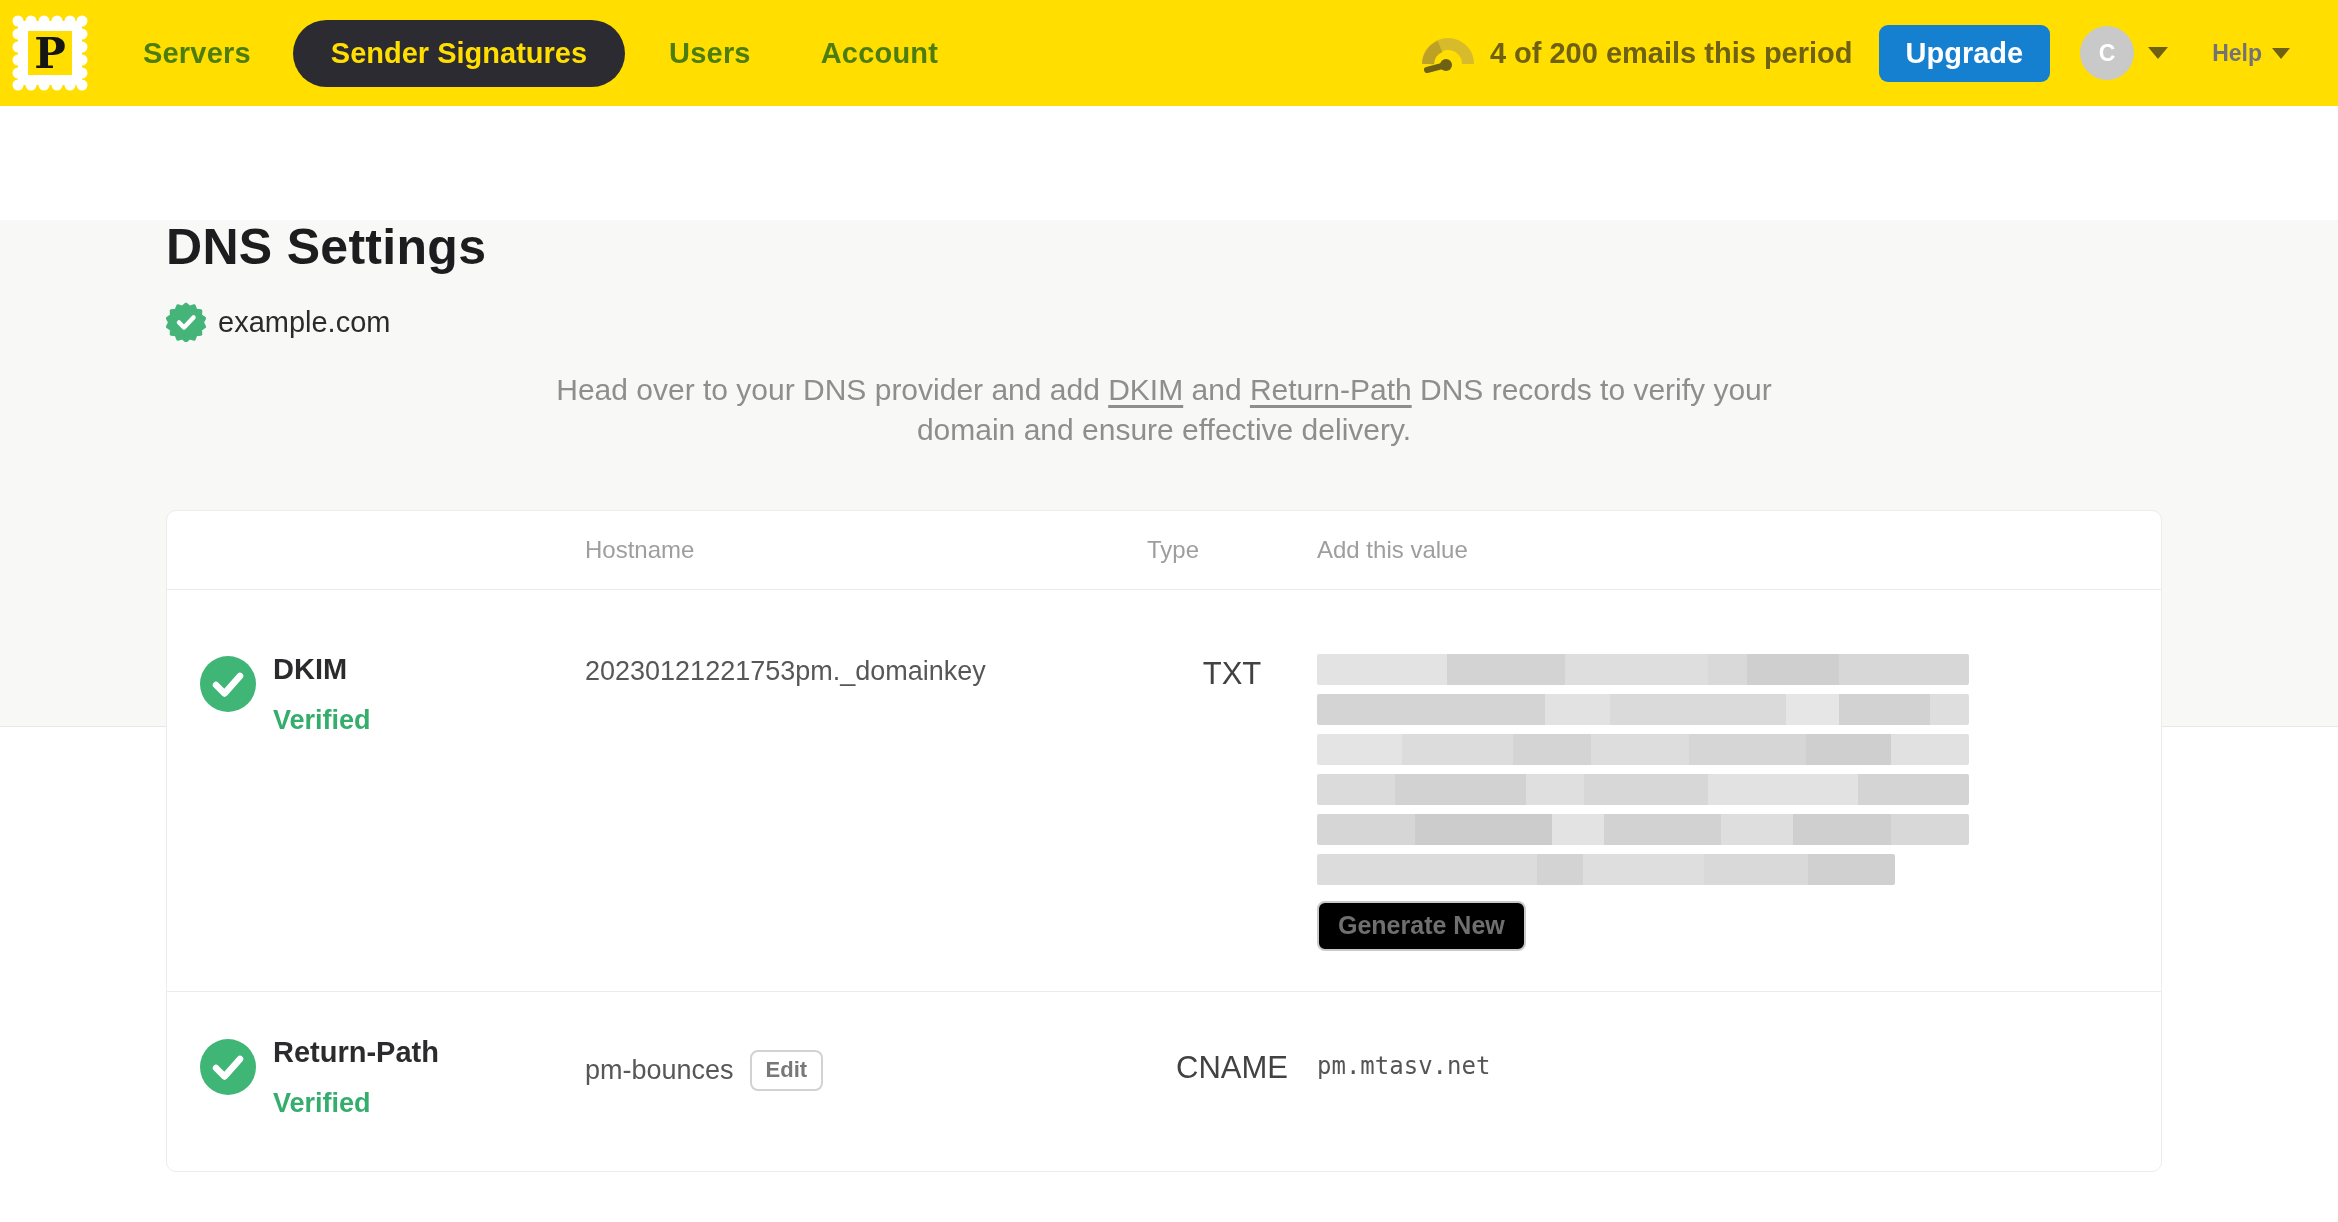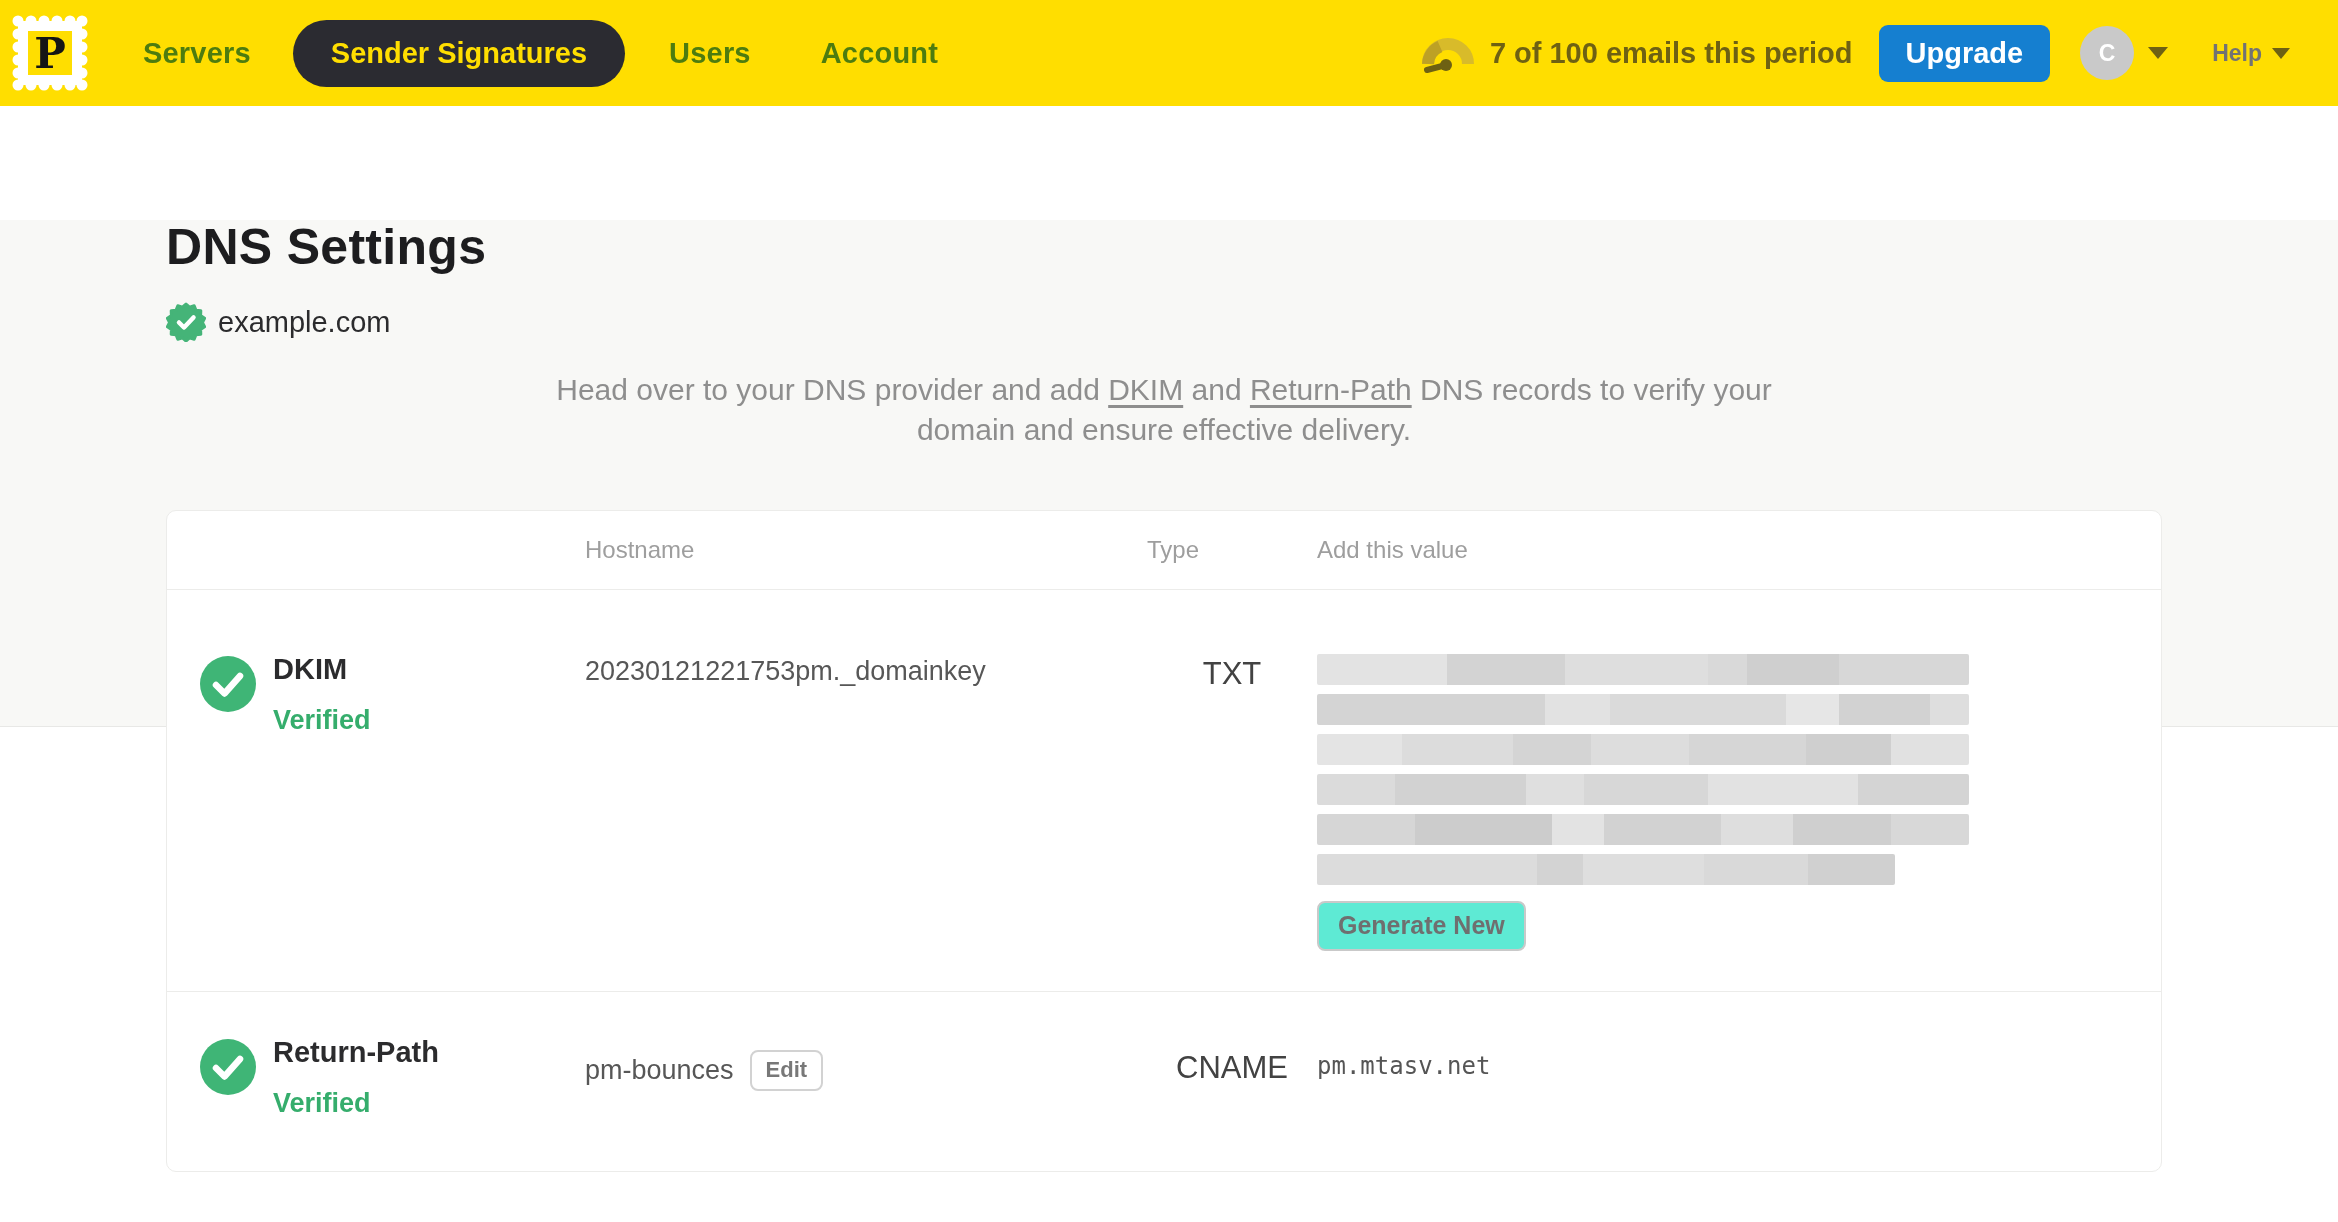--- a/index.html
+++ b/index.html
@@ -107,21 +107,21 @@
   .redact-bar{ height:31px; border-radius:2px; margin-bottom:9px; }
   .redact-bar:nth-child(1){ background:linear-gradient(90deg,#e3e3e3 0 20%,#d3d3d3 20% 38%,#dedede 38% 60%,#d9d9d9 60% 66%,#cfcfcf 66% 80%,#d7d7d7 80% 100%); }
   .redact-bar:nth-child(2){ background:linear-gradient(90deg,#d4d4d4 0 35%,#e2e2e2 35% 45%,#dadada 45% 72%,#e6e6e6 72% 80%,#d2d2d2 80% 94%,#dedede 94% 100%); }
   .redact-bar:nth-child(3){ background:linear-gradient(90deg,#e4e4e4 0 13%,#dcdcdc 13% 30%,#d4d4d4 30% 42%,#dddddd 42% 57%,#d6d6d6 57% 75%,#cfcfcf 75% 88%,#e1e1e1 88% 100%); }
   .redact-bar:nth-child(4){ background:linear-gradient(90deg,#dbdbdb 0 12%,#d2d2d2 12% 32%,#dfdfdf 32% 41%,#d7d7d7 41% 60%,#e2e2e2 60% 83%,#d4d4d4 83% 100%); }
   .redact-bar:nth-child(5){ background:linear-gradient(90deg,#d6d6d6 0 15%,#cccccc 15% 36%,#e3e3e3 36% 44%,#d2d2d2 44% 62%,#dedede 62% 73%,#cfcfcf 73% 88%,#d8d8d8 88% 100%); }
   .redact-bar:nth-child(6){ width:578px; background:linear-gradient(90deg,#dcdcdc 0 38%,#d3d3d3 38% 46%,#dedede 46% 67%,#d9d9d9 67% 85%,#d0d0d0 85% 100%); }
 
   .generate-btn{
     margin-top:7px; padding:8px 19px 9px; font-size:25px; font-weight:bold; color:#6F6F6F;
-    background:#5eead4; border:2px solid #C9C9C9; border-radius:8px; cursor:pointer; font-family:inherit;
+    background:#000000; border:2px solid #C9C9C9; border-radius:8px; cursor:pointer; font-family:inherit;
   }
 
   .mono-value{ font-family:"DejaVu Sans Mono", monospace; font-size:24px; color:#555555; }
 </style>
 </head>
 <body>
 
 <div class="topnav">
   <div class="logo">
     <svg viewBox="0 0 80 80" width="80" height="80">
@@ -161,21 +161,21 @@
   <div class="nav-right">
     <div class="usage">
       <span>
         <svg width="56" height="48" viewBox="0 0 56 48">
           <path d="M8 37 A20 20 0 0 1 48 37" fill="none" stroke="#D8BB2A" stroke-width="12"></path>
           <path d="M8 37 A20 20 0 0 1 20 19.5" fill="none" stroke="#BDA125" stroke-width="12"></path>
           <line x1="26" y1="38" x2="7" y2="43" stroke="#6E6113" stroke-width="6" stroke-linecap="round"></line>
           <circle cx="26" cy="38" r="6" fill="#6E6113"></circle>
         </svg>
       </span>
-      <span class="usage-text">7 of 100 emails this period</span>
+      <span class="usage-text">4 of 200 emails this period</span>
     </div>
     <button class="upgrade-btn">Upgrade</button>
     <div class="avatar-group">
       <div class="avatar">C</div>
       <div class="caret"></div>
     </div>
     <div class="help-group">
       <span class="help-label">Help</span>
       <div class="caret"></div>
     </div>

